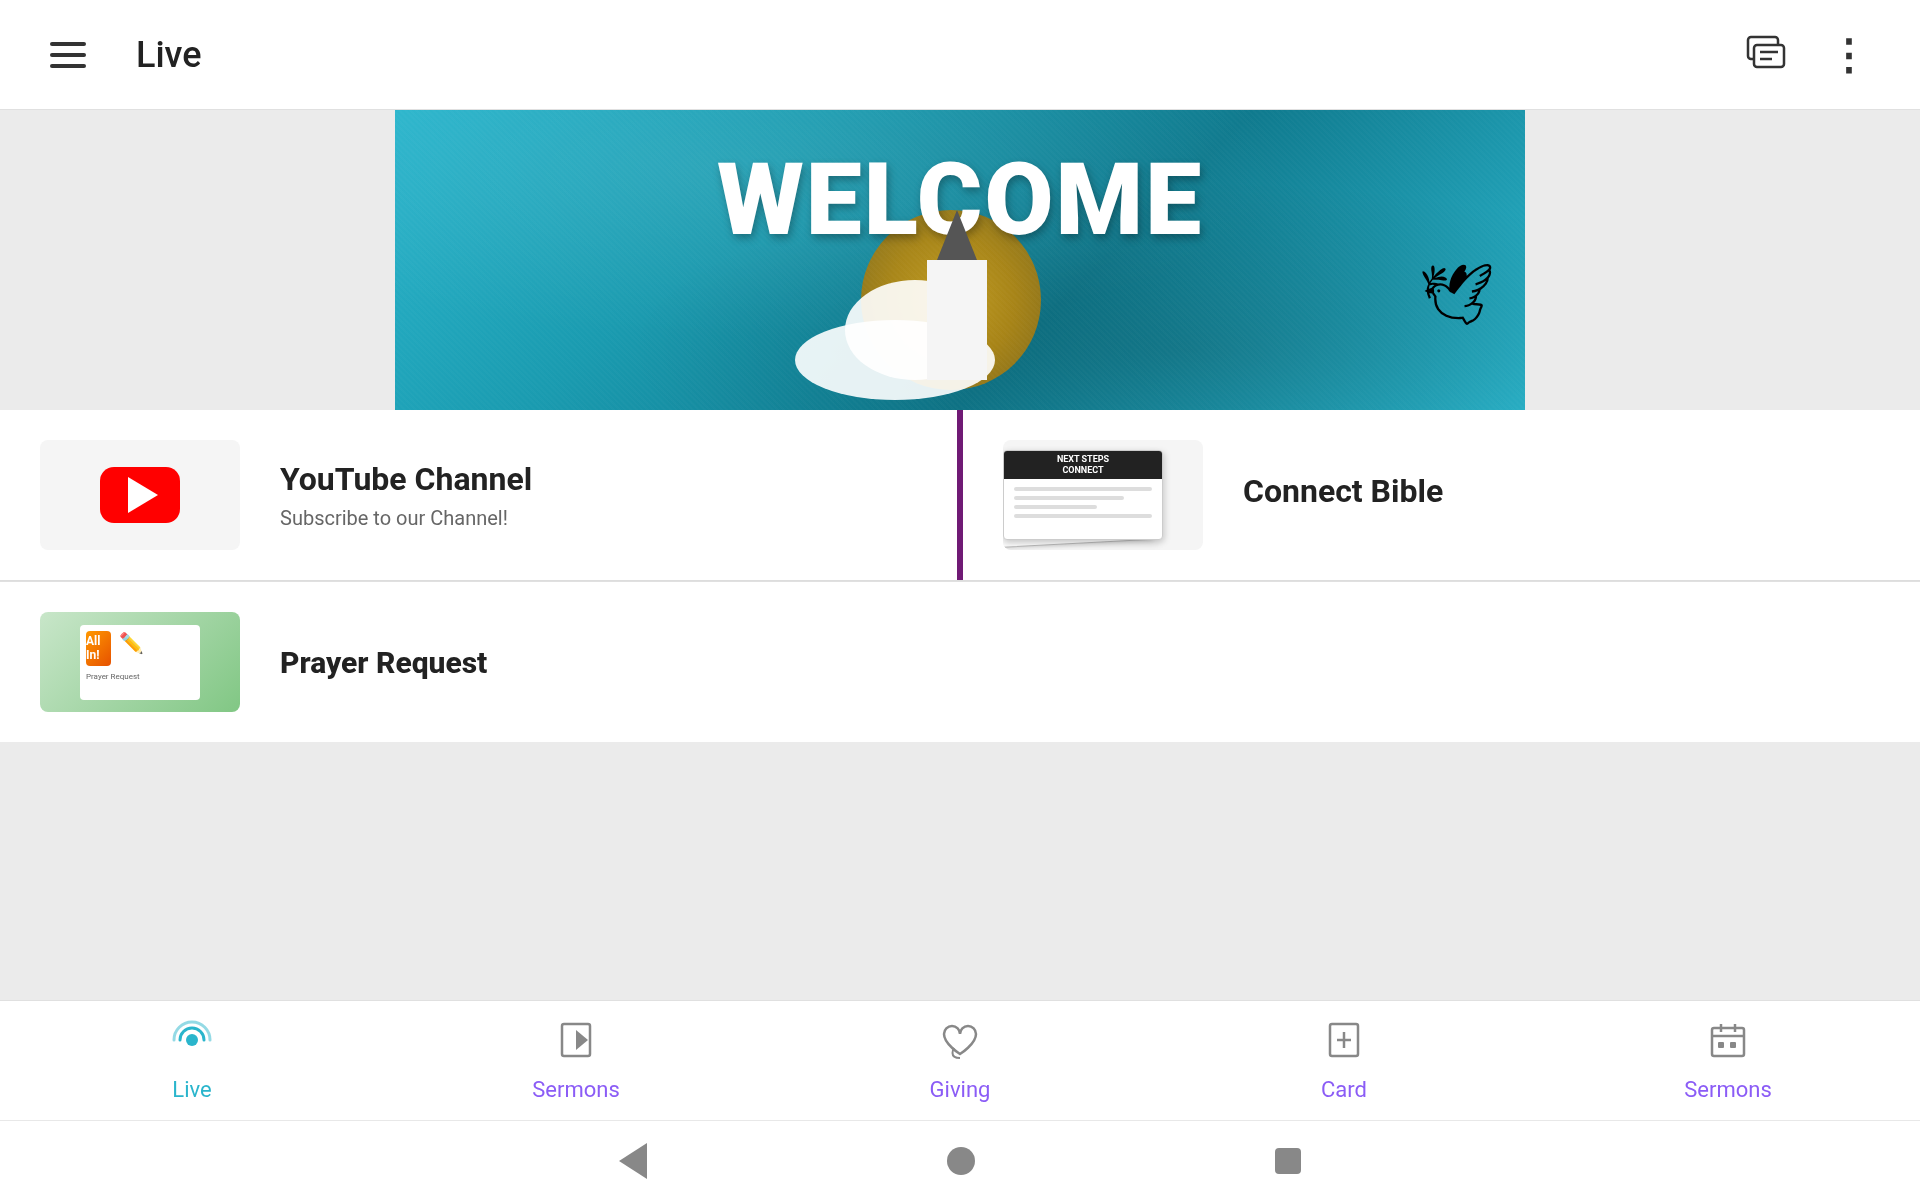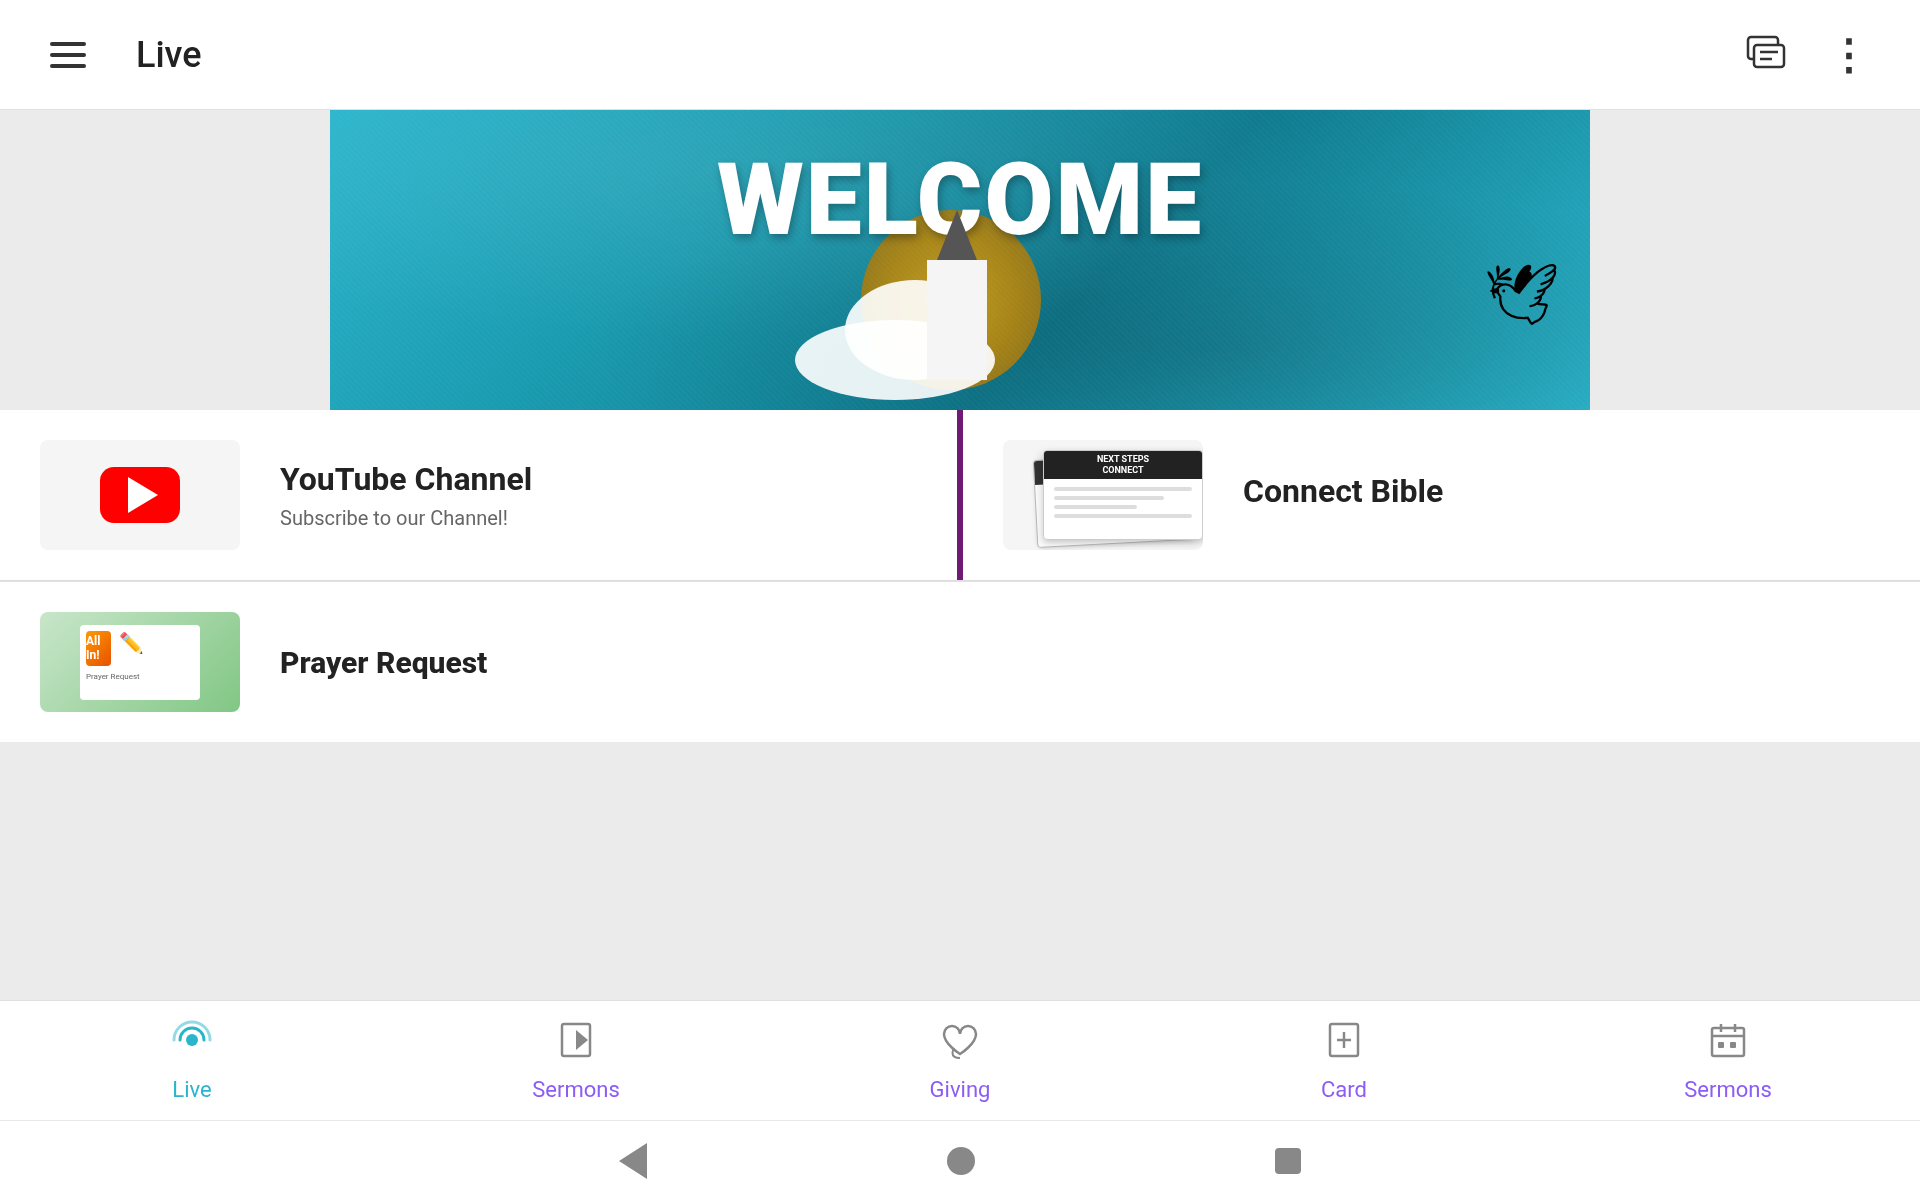--- a/index.html
+++ b/index.html
@@ -40,21 +40,21 @@
 
     
     .main-content {
       flex: 1;
       overflow-y: auto;
       background: #ebebeb;
     }
 
     
     .hero-banner {
-      width: 1260px;
+      width: 1130px;
       height: 300px;
       margin: 0 auto;
       background: linear-gradient(135deg, #2ab5cc 0%, #1a9bb0 30%, #0f7a8e 60%, #2ab5cc 100%);
       position: relative;
       overflow: hidden;
       display: flex;
       align-items: center;
       justify-content: center;
     }
     .hero-banner::before {
@@ -234,21 +234,21 @@
     }
 
     
     .connect-thumbnail {
       width: 200px;
       height: 110px;
       background: #f5f5f5;
       border-radius: 8px;
       display: flex;
       align-items: center;
-      justify-content: flex-end;
+      justify-content: flex-start;
       overflow: hidden;
       position: relative;
     }
     .connect-card-img {
       width: 160px;
       height: 90px;
       background: #fff;
       border: 1px solid #ccc;
       border-radius: 4px;
       position: relative;

